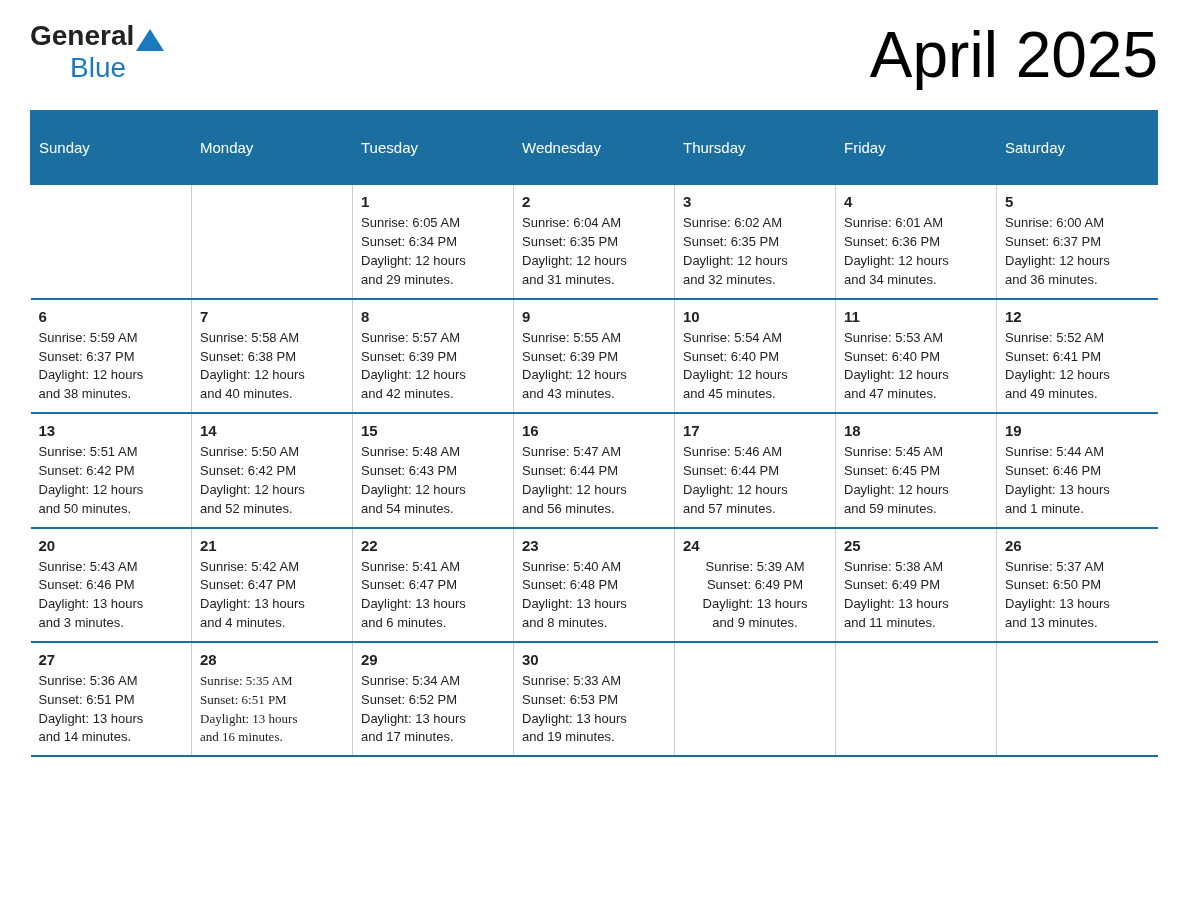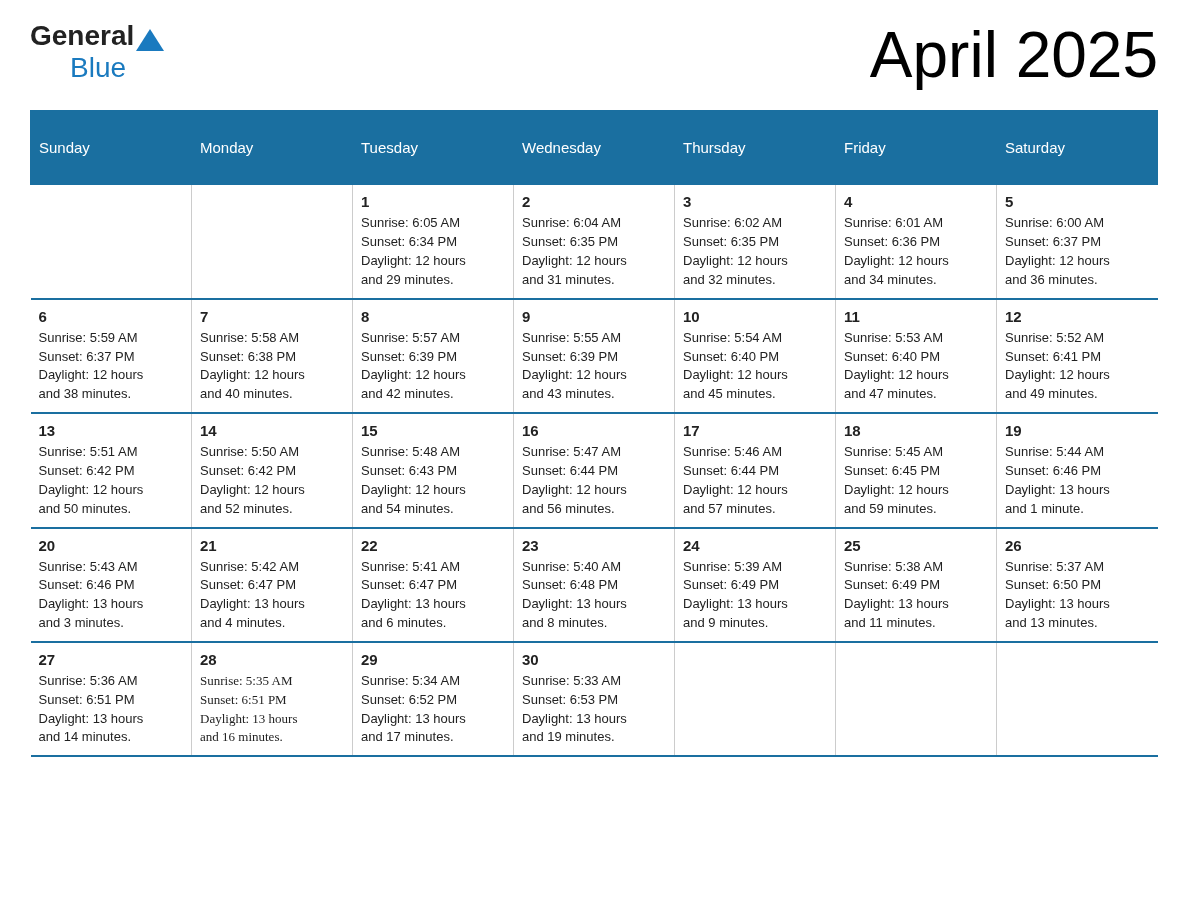--- a/index.html
+++ b/index.html
@@ -302,21 +302,21 @@
         </td>
         <td>
           <span class="day-number">23</span>
           <div class="day-info" style="white-space: pre-line;">Sunrise: 5:40 AM
 Sunset: 6:48 PM
 Daylight: 13 hours
 and 8 minutes.</div>
         </td>
         <td>
           <span class="day-number">24</span>
-          <div class="day-info" style="white-space: pre-line;">Sunrise: 5:39 AM
+          <div class="day-info" style="white-space: pre-line; text-align: center;">Sunrise: 5:39 AM
 Sunset: 6:49 PM
 Daylight: 13 hours
 and 9 minutes.</div>
         </td>
         <td>
           <span class="day-number">25</span>
           <div class="day-info" style="white-space: pre-line;">Sunrise: 5:38 AM
 Sunset: 6:49 PM
 Daylight: 13 hours
 and 11 minutes.</div>

